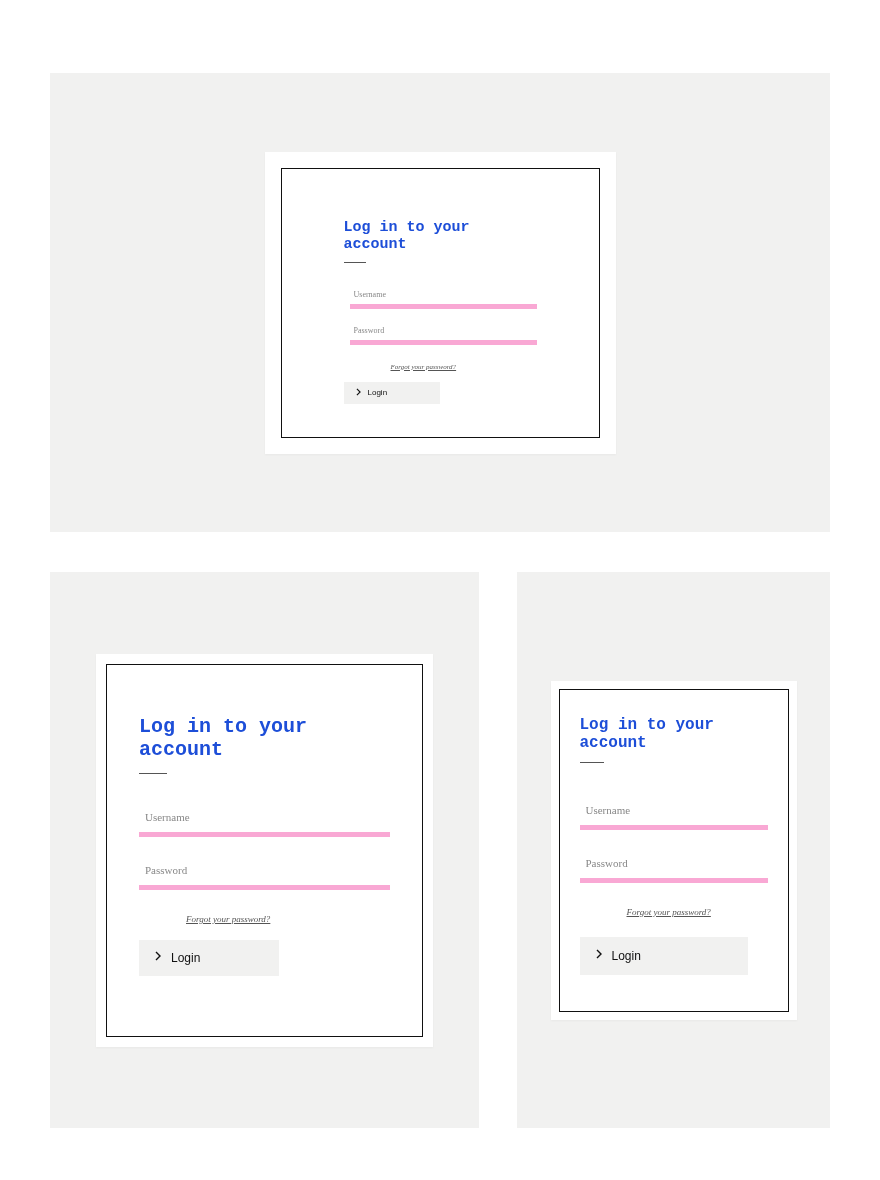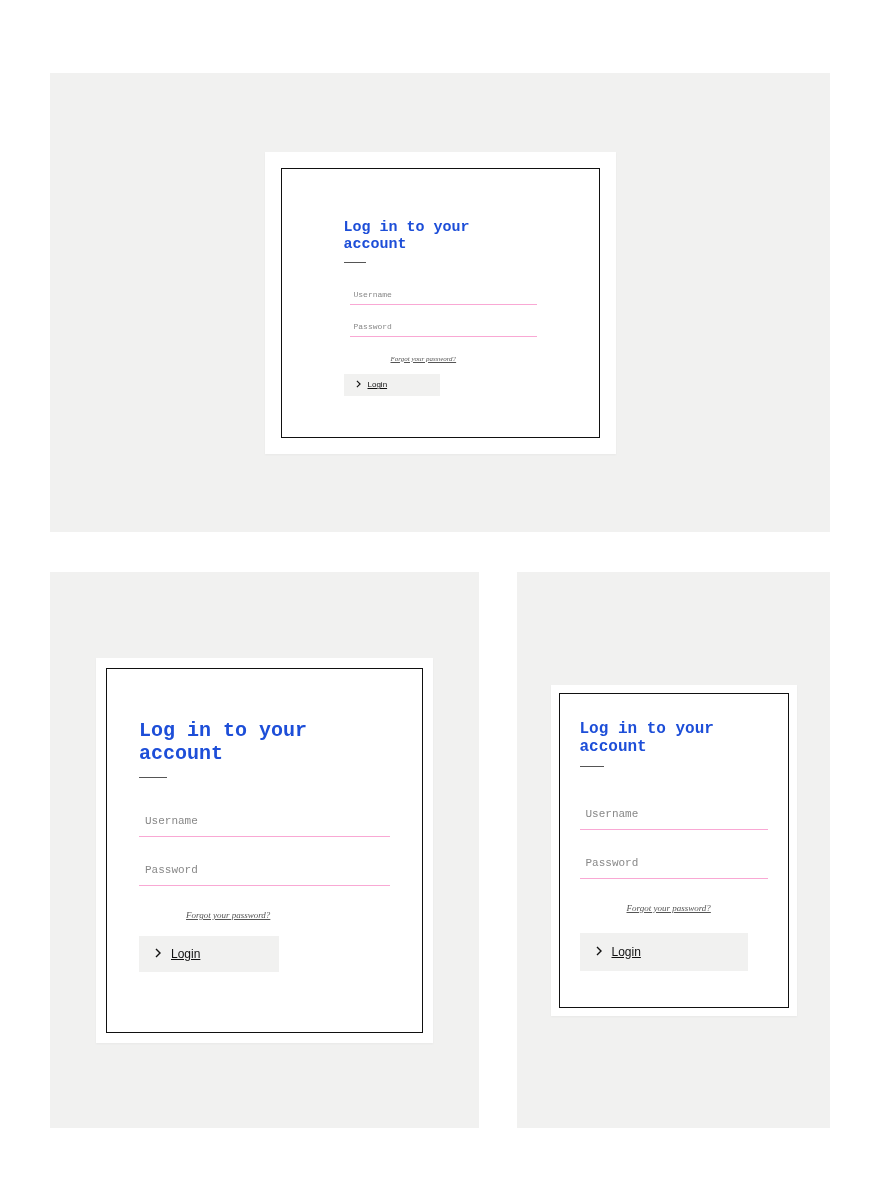--- a/index.html
+++ b/index.html
@@ -54,25 +54,25 @@
 .underline {
   width: 28px;
   height: 0;
   border-top: 1px solid #555;
   margin-top: 12px;
   margin-bottom: 28px;
 }
 
 .field {
   border: none;
-  border-bottom: 1px solid #f9a8d4;
+  border-bottom: 5px solid #f9a8d4;
   width: 100%;
   padding: 8px 6px;
   font-size: 12px;
-  font-family: Liberation Mono, monospace;
+  font-family: Liberation Serif, serif;
   color: #555;
   background: transparent;
   outline: none;
   margin-bottom: 14px;
 }
 .field::placeholder { color: #888; }
 
 .forgot {
   font-size: 10px;
   font-family: Georgia, serif;
@@ -89,23 +89,21 @@
   background: #f1f1f0;
   border: none;
   padding: 10px 18px;
   min-width: 140px;
   text-align: left;
   font-size: 12px;
   font-family: Arial, Helvetica, sans-serif;
   color: #111;
   cursor: pointer;
   display: inline-flex;
-  align-items: center;
   gap: 10px;
-  text-decoration: underline;
 }
 .chev { display: inline-block; line-height: 1; }
 
 
 .panel-top .card-outer { width: 351px; padding: 16px; }
 .panel-top .card-inner { padding: 50px 62px 50px; height: 270px; }
 .panel-top .heading { font-size: 15px; }
 .panel-top .underline { width: 22px; margin-top: 9px; margin-bottom: 20px; }
 .panel-top .field { font-size: 8px; padding: 5px 4px; margin-bottom: 10px; }
 .panel-top .forgot { font-size: 7px; margin-bottom: 11px; }

